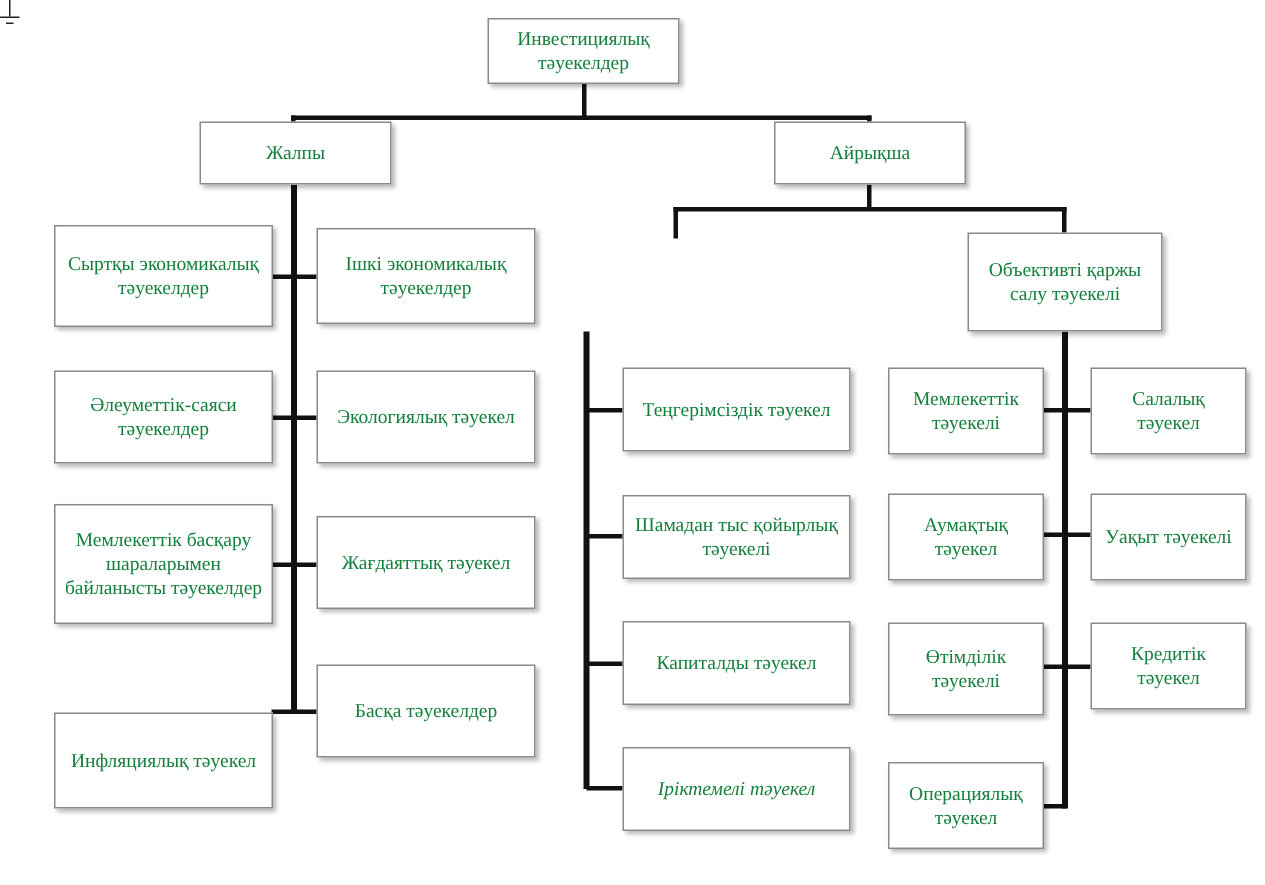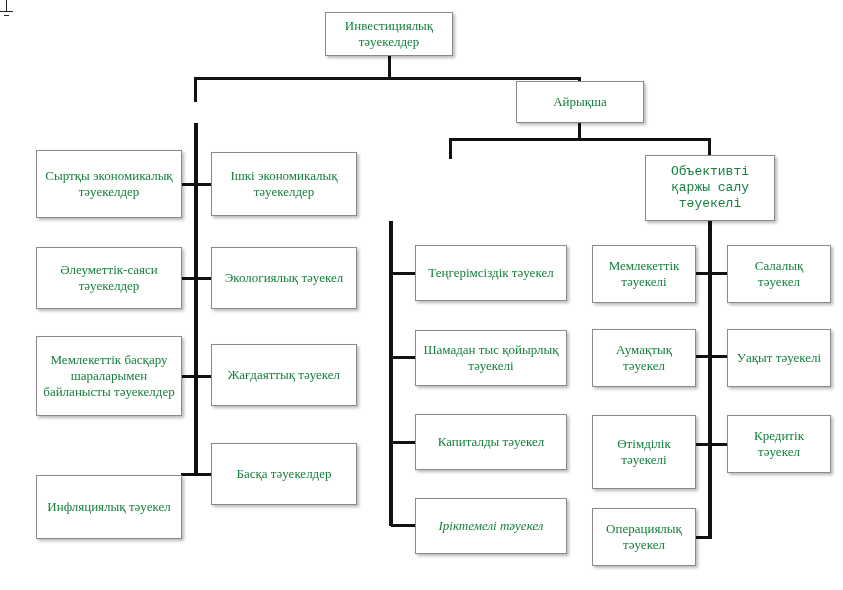--- a/index.html
+++ b/index.html
@@ -82,20 +82,21 @@
   <div class="node" style="left:325px; top:12px; width:128px; height:44px;">Инвестициялық тәуекелдер</div>
 
   <div class="connector" style="left:388px; top:56px; width:3px; height:23px;"></div>
 
   <div class="connector" style="left:194px; top:77px; width:387px; height:3px;"></div>
 
   <div class="connector" style="left:194px; top:77px; width:3px; height:25px;"></div>
 
   <div class="connector" style="left:578px; top:77px; width:3px; height:25px;"></div>
 
+  <div class="node" style="left:133px; top:81px; width:128px; height:42px;">Жалпы</div>
   <div class="node" style="left:516px; top:81px; width:128px; height:42px;">Айрықша</div>
 
   <div class="connector" style="left:194px; top:123px; width:4px; height:352px;"></div>
 
   <div class="connector" style="left:181px; top:183px; width:16px; height:3px;"></div>
   <div class="connector" style="left:181px; top:277px; width:16px; height:3px;"></div>
   <div class="connector" style="left:181px; top:375px; width:16px; height:3px;"></div>
   <div class="connector" style="left:181px; top:473px; width:16px; height:3px;"></div>
 
   <div class="connector" style="left:196px; top:183px; width:16px; height:3px;"></div>
@@ -123,35 +124,35 @@
   <div class="connector" style="left:391px; top:272px; width:25px; height:3px;"></div>
   <div class="connector" style="left:391px; top:356px; width:25px; height:3px;"></div>
   <div class="connector" style="left:391px; top:441px; width:25px; height:3px;"></div>
   <div class="connector" style="left:391px; top:524px; width:25px; height:3px;"></div>
 
   <div class="node" style="left:415px; top:245px; width:152px; height:56px;">Теңгерімсіздік тәуекел</div>
   <div class="node" style="left:415px; top:330px; width:152px; height:56px;">Шамадан тыс қойырлық тәуекелі</div>
   <div class="node" style="left:415px; top:414px; width:152px; height:56px;">Капиталды тәуекел</div>
   <div class="node" style="left:415px; top:498px; width:152px; height:56px;font-style:italic;">Іріктемелі тәуекел</div>
 
-  <div class="node" style="left:645px; top:155px; width:130px; height:66px;font-family:Liberation Mono, monospace;">Объективті қаржы салу тәуекелі</div>
+  <div class="node" style="left:645px; top:155px; width:130px; height:66px;">Объективті қаржы салу тәуекелі</div>
 
   <div class="connector" style="left:708px; top:221px; width:4px; height:318px;"></div>
 
   <div class="connector" style="left:695px; top:272px; width:16px; height:3px;"></div>
   <div class="connector" style="left:695px; top:355px; width:16px; height:3px;"></div>
   <div class="connector" style="left:695px; top:443px; width:16px; height:3px;"></div>
   <div class="connector" style="left:695px; top:536px; width:16px; height:3px;"></div>
 
   <div class="connector" style="left:710px; top:272px; width:18px; height:3px;"></div>
   <div class="connector" style="left:710px; top:355px; width:18px; height:3px;"></div>
   <div class="connector" style="left:710px; top:443px; width:18px; height:3px;"></div>
 
   <div class="node" style="left:592px; top:245px; width:104px; height:58px;">Мемлекеттік тәуекелі</div>
   <div class="node" style="left:592px; top:329px; width:104px; height:58px;">Аумақтық тәуекел</div>
-  <div class="node" style="left:592px; top:415px; width:104px; height:74px;">Өтімділік тәуекелі</div>
+  <div class="node" style="left:592px; top:415px; width:104px; height:62px;">Өтімділік тәуекелі</div>
   <div class="node" style="left:592px; top:508px; width:104px; height:58px;">Операциялық тәуекел</div>
 
   <div class="node" style="left:727px; top:245px; width:104px; height:58px;">Салалық тәуекел</div>
   <div class="node" style="left:727px; top:329px; width:104px; height:58px;">Уақыт тәуекелі</div>
   <div class="node" style="left:727px; top:415px; width:104px; height:58px;">Кредитік тәуекел</div>
 
 </div>
 
 </body></html>

